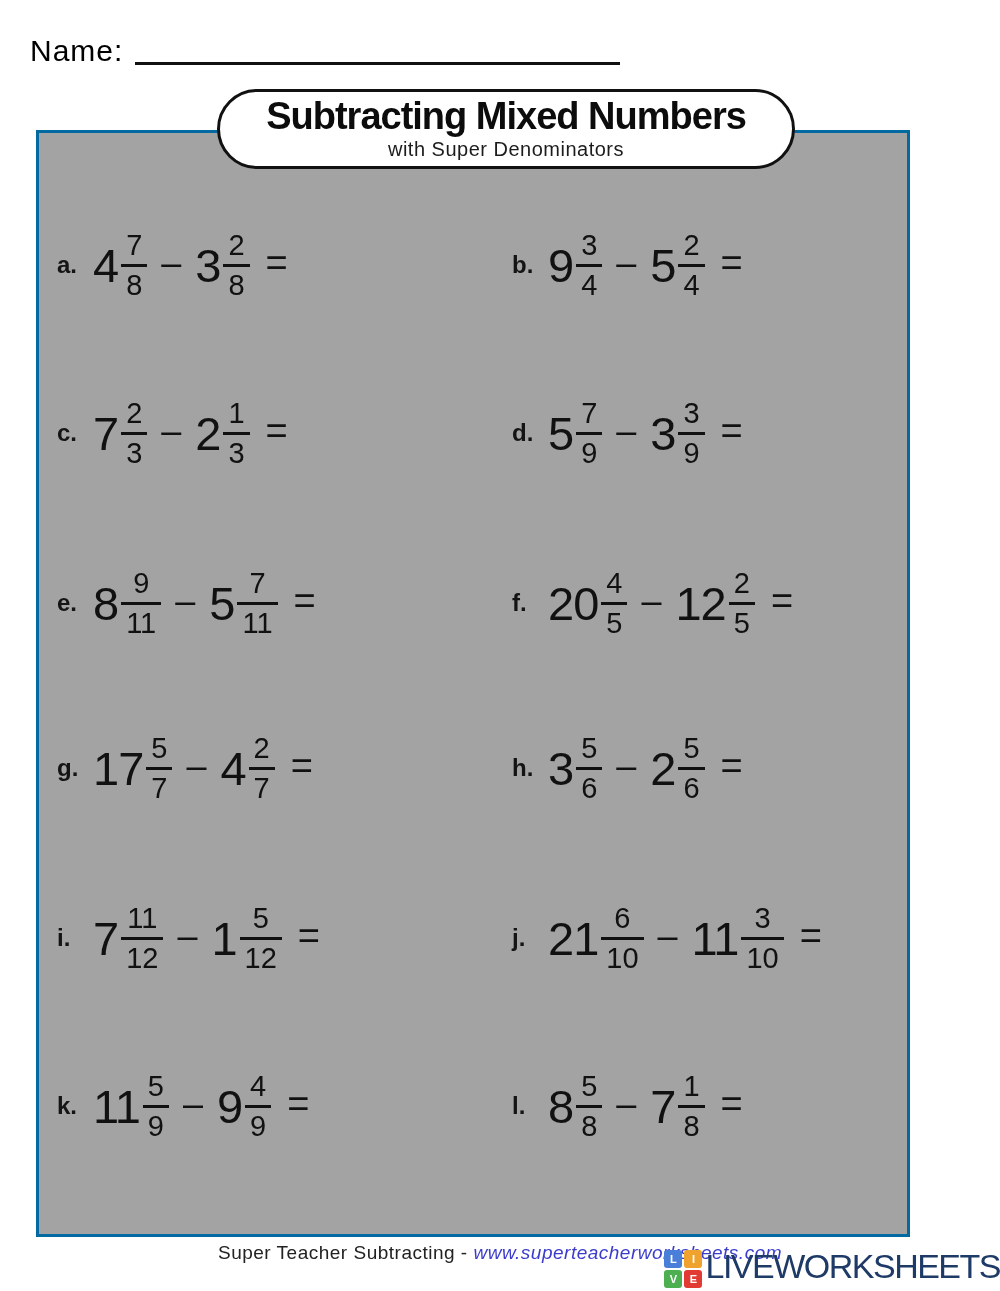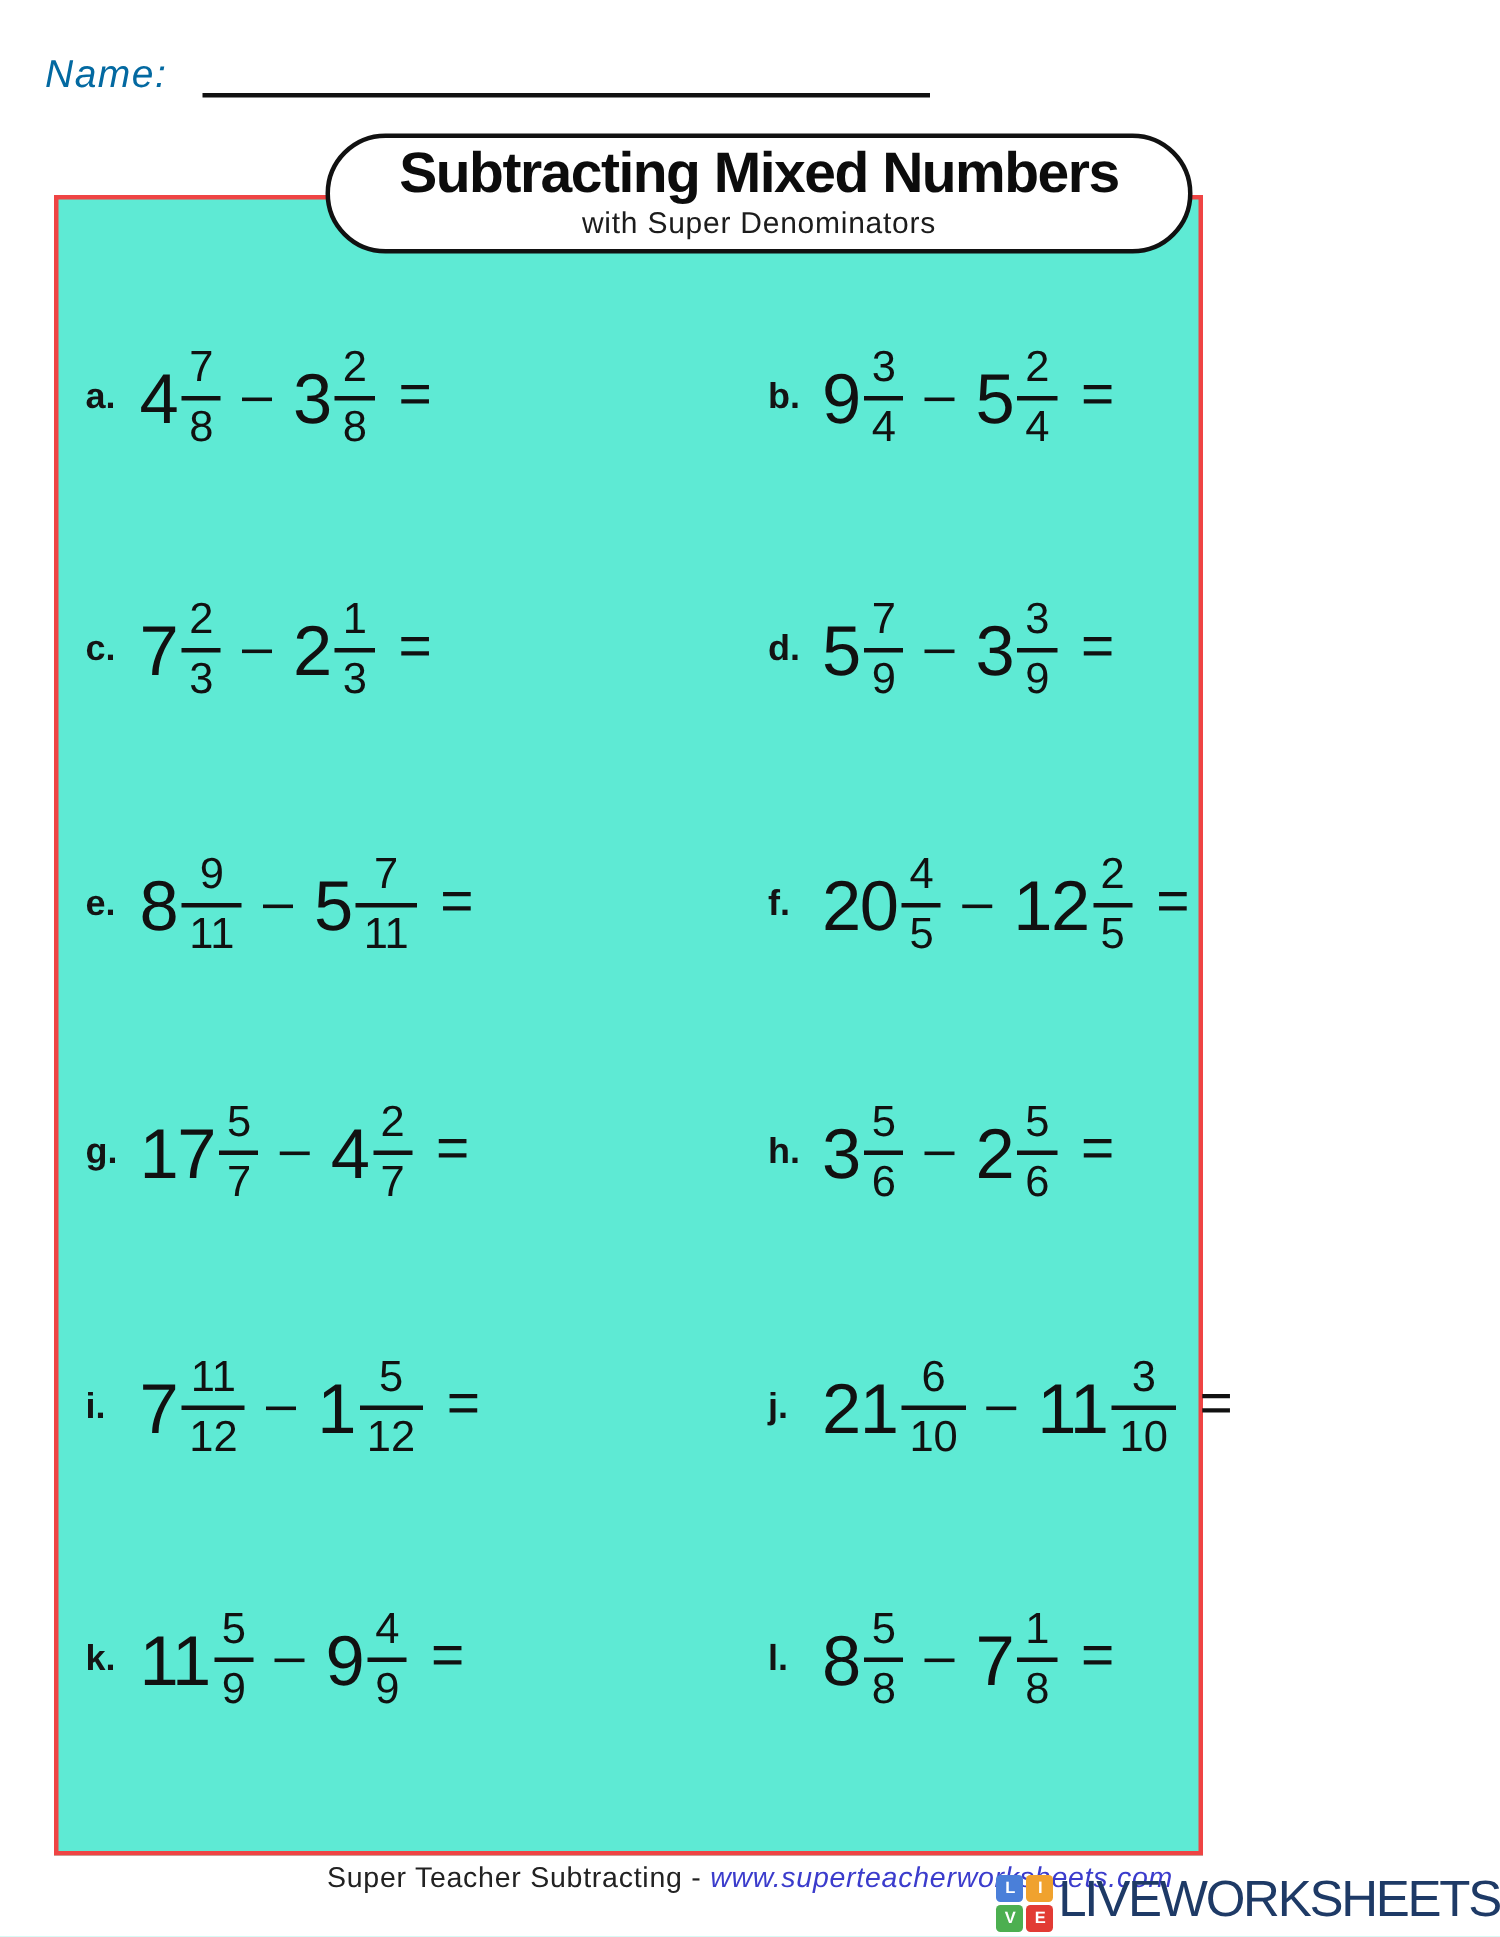--- a/index.html
+++ b/index.html
@@ -1,25 +1,25 @@
 <!DOCTYPE html>
 <html><head>
 <meta charset="utf-8">
 <style>
   * { margin:0; padding:0; box-sizing:border-box; }
   html,body { width:1000px; height:1291px; background:#fff; font-family:"Liberation Sans", sans-serif; color:#111; }
   body { position:relative; overflow:hidden; }
 
   
   .name-row { position:absolute; left:30px; top:34px; }
-  .name-label { font-size:26px; color:#0369a1; letter-spacing:1px;font-style:italic; }
+  .name-label { font-size:30px; color:#000000; letter-spacing:1px; }
   .name-line { position:absolute; left:135px; top:62px; width:485px; border-bottom:3px solid #111; }
 
   
-  .sheet-box { position:absolute; left:36px; top:130px; width:766px; height:1107px; border:3px solid #ef4444; background:#5eead4; }
+  .sheet-box { position:absolute; left:36px; top:130px; width:874px; height:1107px; border:3px solid #0369a1; background:#a3a3a3; }
 
   
   .title-bubble { position:absolute; left:178px; top:-44px; width:578px; height:80px; background:#fff; border:3px solid #111; border-radius:46px; text-align:center; padding-top:4px; z-index:2; }
   .title-main { font-size:38px; font-weight:bold; letter-spacing:-1px; color:#0c0c0c; line-height:1.1; }
   .title-sub { font-size:20px; color:#1c1c1c; letter-spacing:0.5px; }
 
   
   .cell { position:absolute; height:110px; display:flex; align-items:center; }
   .cell.col-left  { left:18px;  }
   .cell.col-right { left:473px; }

